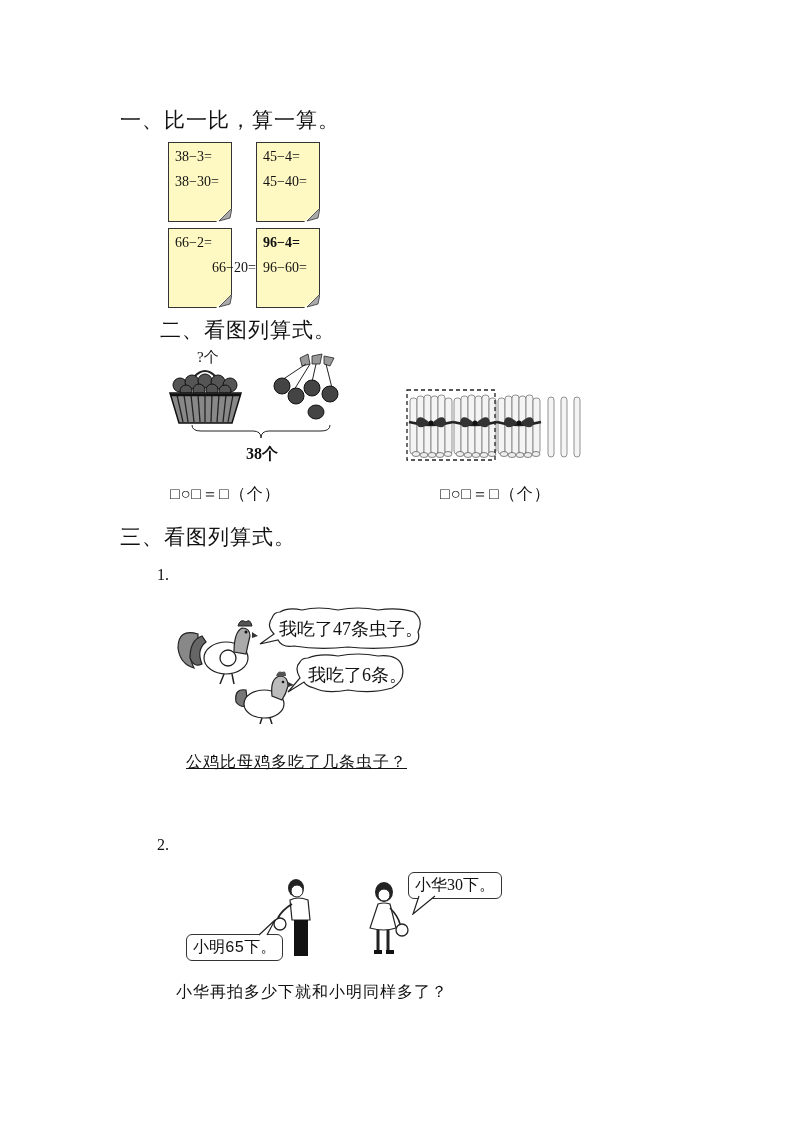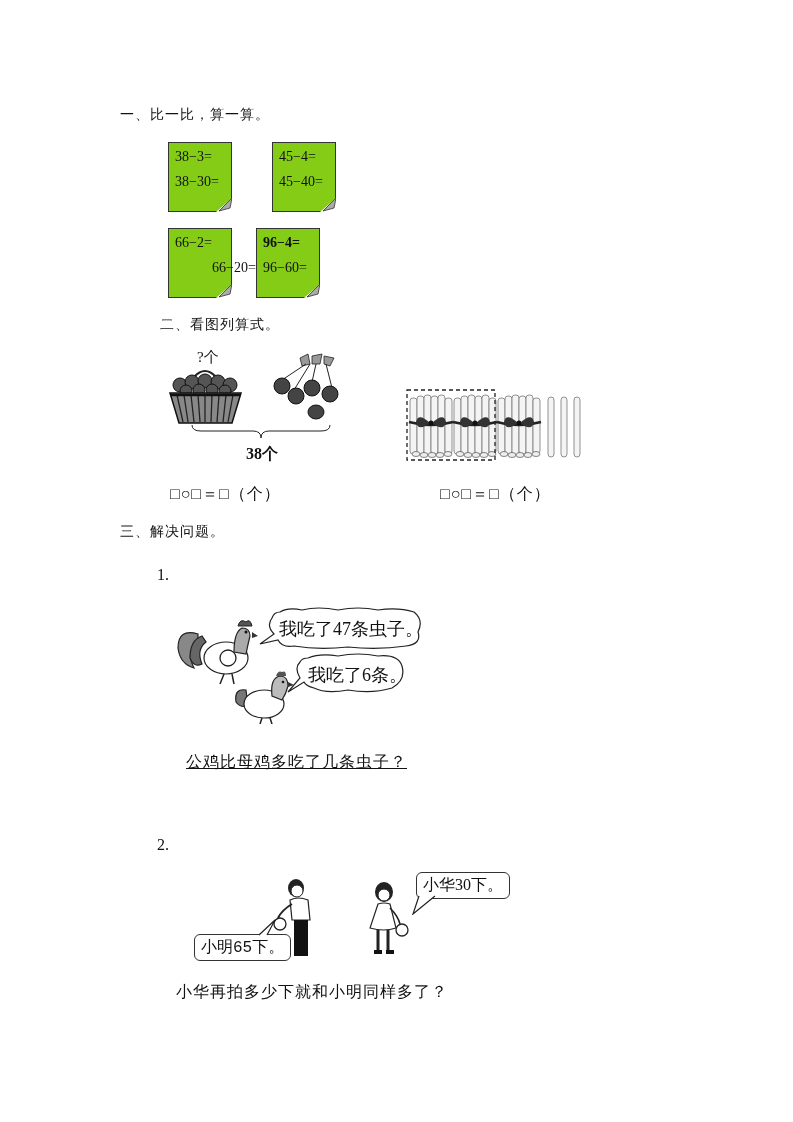--- a/index.html
+++ b/index.html
@@ -1,44 +1,44 @@
 <!DOCTYPE html>
 <html><head>
 <meta charset="utf-8">
 <style>
   html, body { margin: 0; padding: 0; background: #ffffff; }
   body { width: 793px; height: 1122px; position: relative; overflow: hidden;
          font-family: "Liberation Serif", "DejaVu Serif", serif; color: #111; }
   .abs { position: absolute; }
-  .heading { font-size: 14px; letter-spacing: 1px; white-space: nowrap; }
-  .note { position: absolute; width: 64px; height: 70px; background: #84cc16;
+  .heading { font-size: 21px; letter-spacing: 1px; white-space: nowrap; }
+  .note { position: absolute; width: 64px; height: 80px; background: #fef9c3;
           border: 1px solid #333; box-sizing: border-box; }
   .note .line { position: absolute; left: 6px; font-size: 14px; white-space: nowrap; }
   .note .curl { position: absolute; right: -1px; bottom: -1px; width: 16px; height: 14px; }
   .formula { font-size: 16px; white-space: nowrap; letter-spacing: 1px; }
   .qtext { font-size: 16px; white-space: nowrap; letter-spacing: 1px; }
   .num { font-size: 16px; }
   .bubble-text { font-size: 18px; white-space: nowrap; }
   .rbox { position: absolute; border: 1.2px solid #333; border-radius: 6px; background: #fff;
-          font-size: 16px; padding: 2px 6px; white-space: nowrap; box-sizing: border-box; margin-left: 8px; }
+          font-size: 16px; padding: 2px 6px; white-space: nowrap; box-sizing: border-box; }
 </style>
 </head>
 <body>
 
 <div class="abs heading" style="left:120px; top:106px;">一、比一比，算一算。</div>
 
 <div class="note" style="left:168px; top:142px;">
   <div class="line" style="top:6px;">38−3=</div>
   <div class="line" style="top:31px;">38−30=</div>
   <svg class="curl" viewBox="0 0 16 14">
       <polygon points="16,0 0,14 16,14" fill="#fff"></polygon>
       <polygon points="16,0 3,13 14,10" fill="#aaa" stroke="#333" stroke-width="0.8"></polygon>
     </svg>
 </div>
-<div class="note" style="left:256px; top:142px;margin-left:16px;">
+<div class="note" style="left:256px; top:142px;">
   <div class="line" style="top:6px;">45−4=</div>
   <div class="line" style="top:31px;">45−40=</div>
   <svg class="curl" viewBox="0 0 16 14">
       <polygon points="16,0 0,14 16,14" fill="#fff"></polygon>
       <polygon points="16,0 3,13 14,10" fill="#aaa" stroke="#333" stroke-width="0.8"></polygon>
     </svg>
 </div>
 <div class="note" style="left:168px; top:228px;">
   <div class="line" style="top:6px;">66−2=</div>
   <div class="line" style="top:31px;margin-left:37px;">66−20=</div>
@@ -145,21 +145,21 @@
     <rect x="144" y="9" width="6" height="60" rx="3"></rect>
       <rect x="157" y="9" width="6" height="60" rx="3"></rect>
       <rect x="170" y="9" width="6" height="60" rx="3"></rect>
   </g>
   <rect x="3" y="2" width="88" height="70" fill="none" stroke="#222" stroke-width="1.3" stroke-dasharray="4,3"></rect>
 </svg>
 
 <div class="abs formula" style="left:170px; top:484px;">□○□＝□（个）</div>
 <div class="abs formula" style="left:440px; top:484px;">□○□＝□（个）</div>
 
-<div class="abs heading" style="left:120px; top:523px;">三、解决问题。</div>
+<div class="abs heading" style="left:120px; top:523px;">三、看图列算式。</div>
 <div class="abs num" style="left:157px; top:566px;">1.</div>
 
 <svg class="abs" style="left:176px; top:614px;" width="90" height="72" viewBox="0 0 90 72">
   <path d="M22,20 Q2,14 2,34 Q4,50 18,54 Q10,38 22,30 Z" fill="#888" stroke="#222" stroke-width="1.2"></path>
   <path d="M26,22 Q14,26 14,44 Q18,54 26,50 Q20,36 30,28 Z" fill="#666" stroke="#222" stroke-width="1.2"></path>
   <ellipse cx="50" cy="44" rx="22" ry="16" fill="#fff" stroke="#222" stroke-width="1.2"></ellipse>
   <circle cx="52" cy="44" r="8" fill="#fff" stroke="#222" stroke-width="1.3"></circle>
   <path d="M58,38 Q58,18 66,14 Q74,14 74,22 Q72,30 70,40 Z" fill="#aaa" stroke="#222" stroke-width="1.2"></path>
   <path d="M62,12 Q64,4 70,8 Q74,4 76,12 Z" fill="#555" stroke="#222"></path>
   <polygon points="76,18 82,22 76,24" fill="#333"></polygon>

